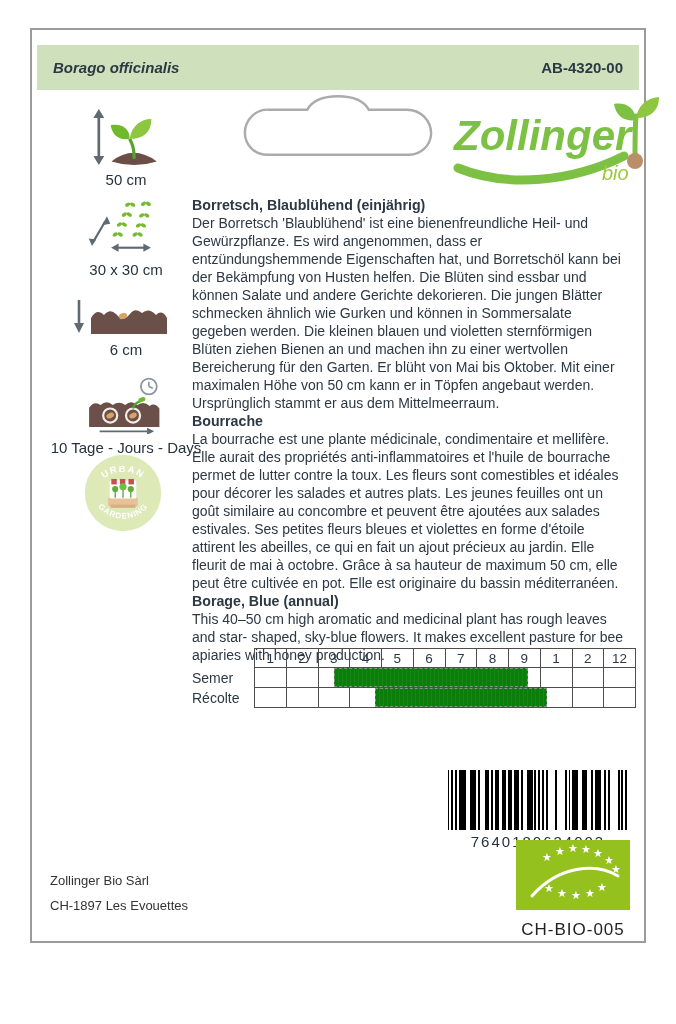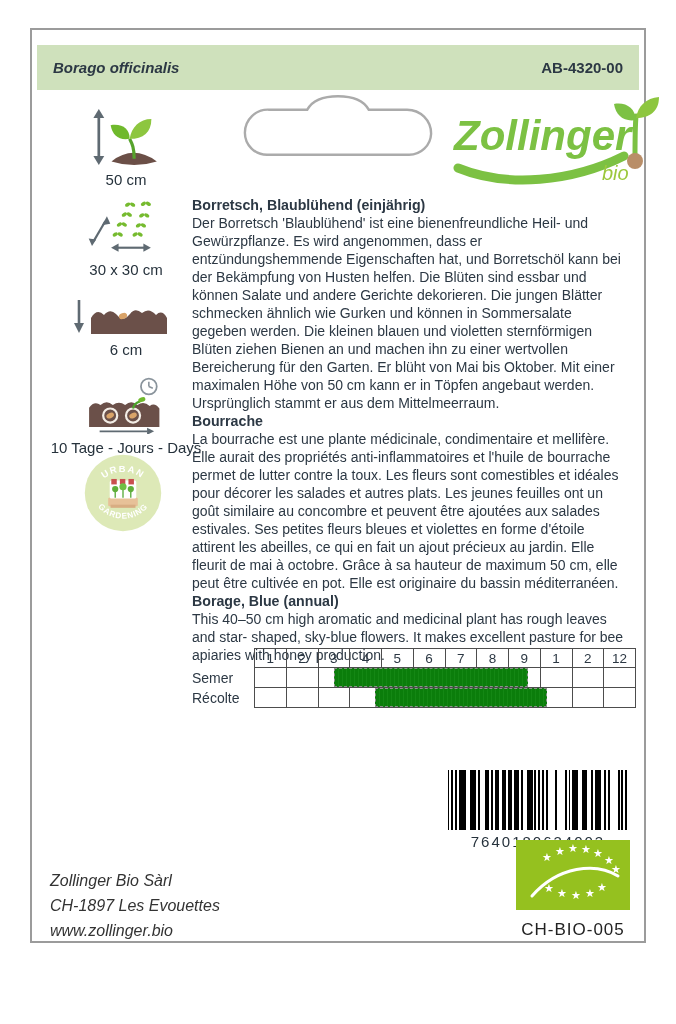--- a/index.html
+++ b/index.html
@@ -44,21 +44,21 @@
   .cal-row.first .cc{border-top:1px solid #4d4d4d;}
   .cal-bar{position:absolute;height:19px;box-sizing:border-box;border:1px dashed #8f8f8f;}
   .cal-bar.r0{top:20px;} .cal-bar.r1{top:40px;}
 
   
   .barcode-wrap{position:absolute;left:414px;top:740px;width:184px;text-align:center;}
   .barcode-bars{display:flex;height:60px;width:181px;margin:0 auto;}
   .barcode-num{font-size:15px;letter-spacing:2px;margin-top:3px;color:#26323c;}
 
   
-  .addr{position:absolute;left:18px;top:838px;font-size:16px;line-height:25px;color:#333;font-style:italic;}
+  .addr{position:absolute;left:18px;top:838px;font-size:13px;line-height:25px;color:#333;}
   .eu{position:absolute;left:484px;top:810px;width:114px;text-align:center;}
   .eu .code{font-size:17px;letter-spacing:1px;margin-top:6px;color:#222;}
 </style>
 </head>
 <body>
 
 <div class="label">
 
   <div class="topbar">
     <span class="latin">Borago officinalis</span>
@@ -339,21 +339,20 @@
         <div style="width: 1.9px; height: 100%; background: rgb(0, 0, 0);"></div>
         <div style="width: 1.9px; height: 100%; background: rgb(255, 255, 255);"></div>
         <div style="width: 1.9px; height: 100%; background: rgb(0, 0, 0);"></div>
       </div>
     <div class="barcode-num">7640180634003</div>
   </div>
 
   <div class="addr">
     <div>Zollinger Bio Sàrl</div>
     <div>CH-1897 Les Evouettes</div>
-    <div>www.zollinger.bio</div>
   </div>
 
   <div class="eu">
     <svg width="114" height="70" viewBox="0 0 114 70">
       <rect x="0" y="0" width="114" height="70" fill="#95c11f"></rect>
       <path d="M 16 56 C 42 26 80 22 102 36" stroke="#ffffff" stroke-width="3" fill="none" stroke-linecap="round"></path>
       <g fill="#ffffff" font-family="DejaVu Sans" font-size="11" text-anchor="middle">
         <text x="31" y="21">★</text>
           <text x="44" y="15">★</text>
           <text x="57" y="12">★</text>

